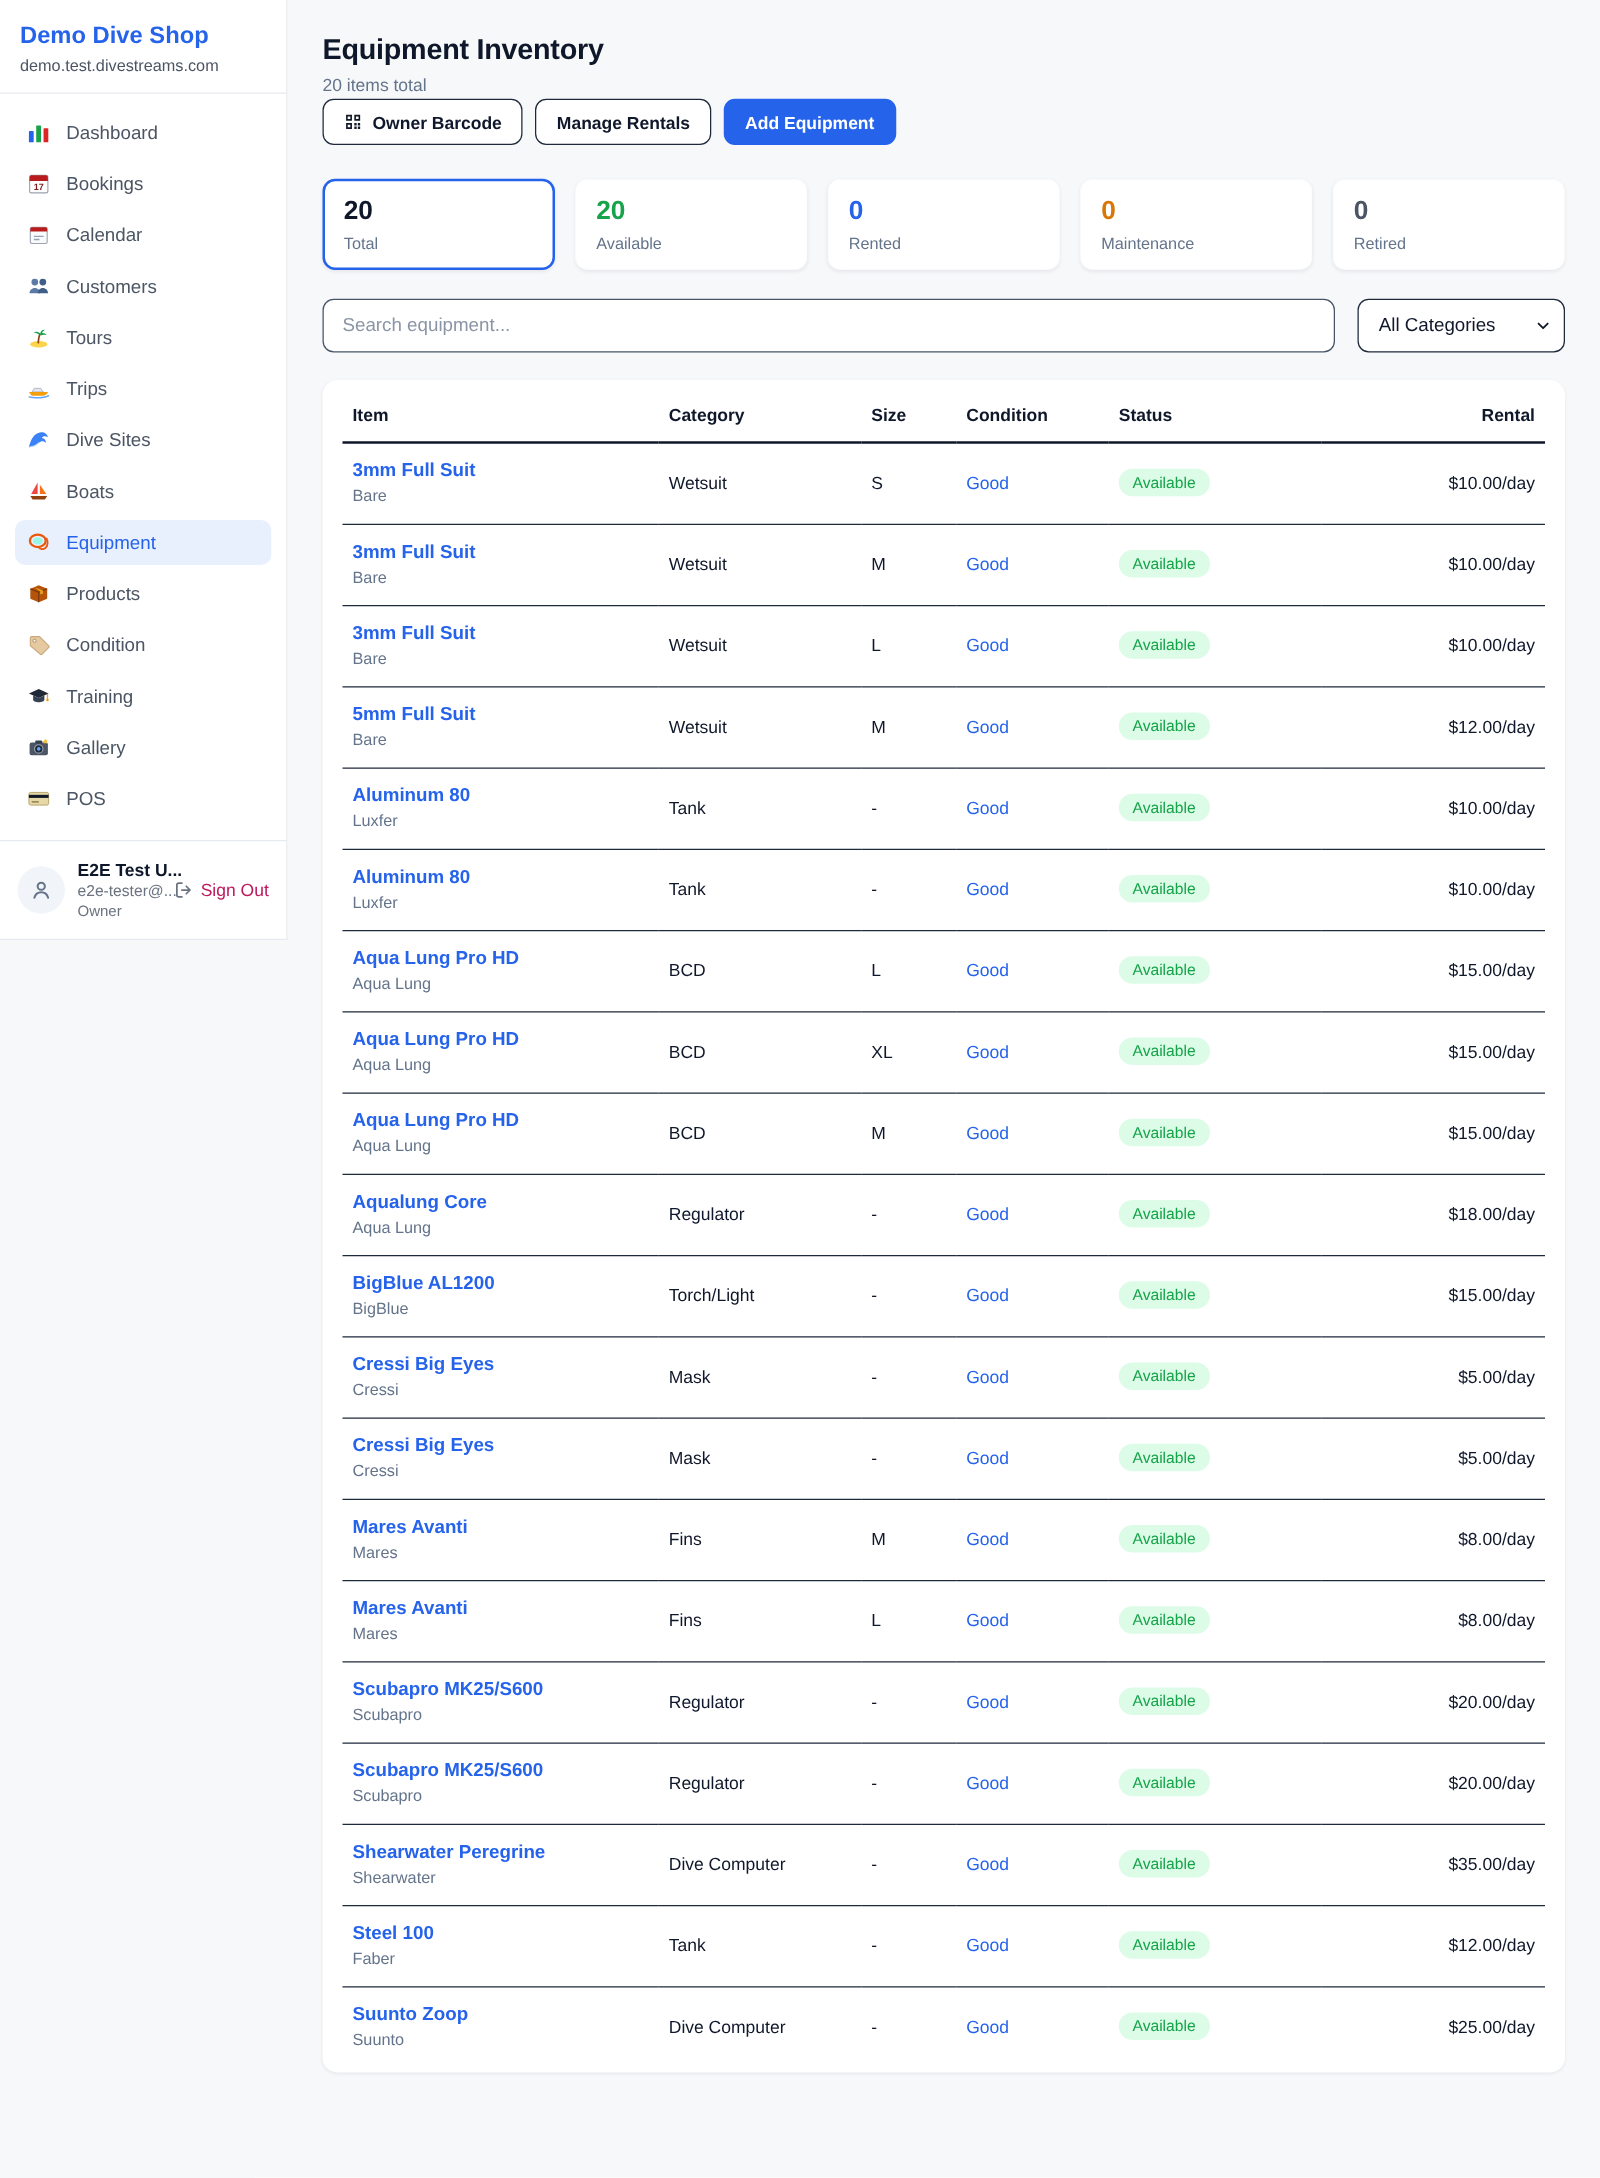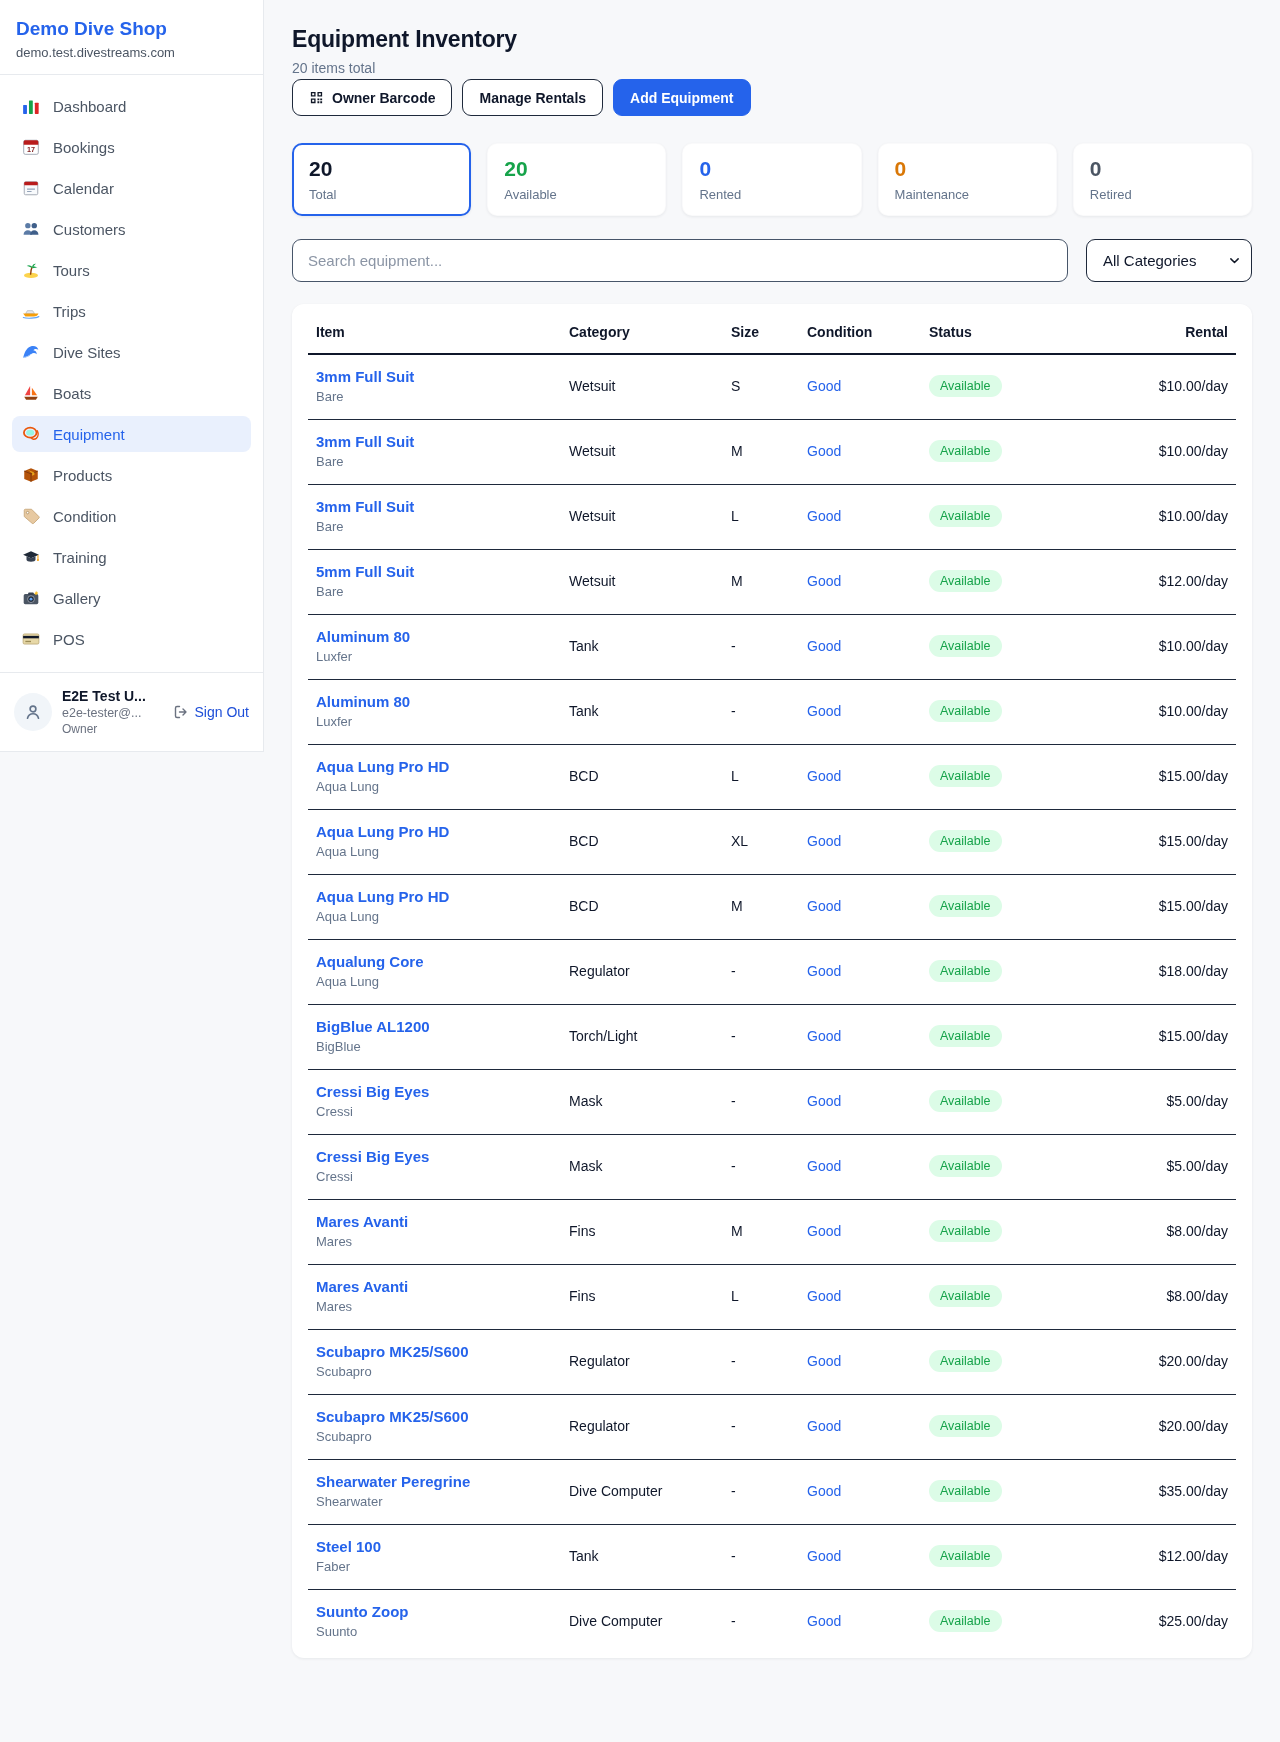--- a/index.html
+++ b/index.html
@@ -4,38 +4,38 @@
 <style>
   * { box-sizing: border-box; }
   html,body { margin:0; padding:0; }
   body {
     width:1280px; min-height:1742px; background:#f7f8fa;
     font-family:"Liberation Sans", sans-serif; color:#0f172a;
   }
   .app { display:flex; align-items:flex-start; }
 
   
-  .sidebar { width:264px; background:#fff; border-right:1px solid #e7eaee; border-bottom:1px solid #e7eaee; }
+  .sidebar { width:230px; background:#fff; border-right:1px solid #e7eaee; border-bottom:1px solid #e7eaee; }
   .brand { padding:18px 16px 14px; border-bottom:1px solid #e7eaee; }
   .brand-name { color:#2563eb; font-size:19px; font-weight:800; cursor:pointer; }
   .brand-domain { color:#4b5563; font-size:13px; margin-top:5px; }
   nav { padding:13px 12px 10px; }
   .nav-item { display:flex; align-items:center; gap:13px; padding:9px 10px; border-radius:8px; margin-bottom:5px; cursor:pointer; }
   .nav-icon { width:18px; height:18px; display:inline-flex; flex:0 0 auto; }
   .nav-icon svg { width:18px; height:18px; }
   .nav-label { font-size:15px; color:#4b5563; }
   .nav-item.active { background:#e9f0fd; }
   .nav-item.active .nav-label { color:#2563eb; font-weight:500; }
   .user-box { border-top:1px solid #e7eaee; padding:15px 14px; display:flex; align-items:center; gap:10px; }
   .avatar { width:38px; height:38px; border-radius:50%; background:#f1f5f9; display:flex; align-items:center; justify-content:center; flex:0 0 auto; }
   .user-info { min-width:0; }
   .user-name { font-weight:700; font-size:14px; white-space:nowrap; }
   .user-email { font-size:12.5px; color:#6b7280; margin-top:2px; white-space:nowrap; }
   .user-role { font-size:12px; color:#6b7280; margin-top:2px; }
-  .signout { margin-left:auto; display:flex; gap:6px; align-items:flex-end; color:#1d4ed8; font-size:14px; cursor:pointer; white-space:nowrap; }
+  .signout { margin-left:auto; display:flex; gap:6px; align-items:flex-end; color:#be185d; font-size:14px; cursor:pointer; white-space:nowrap; }
 
   
   main { flex:1; padding:26px 28px 30px; }
   .page-header { display:flex; justify-content:space-between; align-items:flex-start;flex-direction:column; }
   .page-title { font-size:23px; font-weight:800; letter-spacing:-.2px; }
   .page-subtitle { color:#64748b; font-size:14px; margin-top:7px; }
   .header-actions { display:flex; gap:10px; margin-top:3px; }
   .btn { height:37px; padding:0 16px; border-radius:9px; font-size:14px; font-weight:600;
          display:inline-flex; align-items:center; gap:8px; cursor:pointer; font-family:inherit; }
   .btn-outline { background:#fff; border:1px solid #1e293b; color:#0f172a; }

